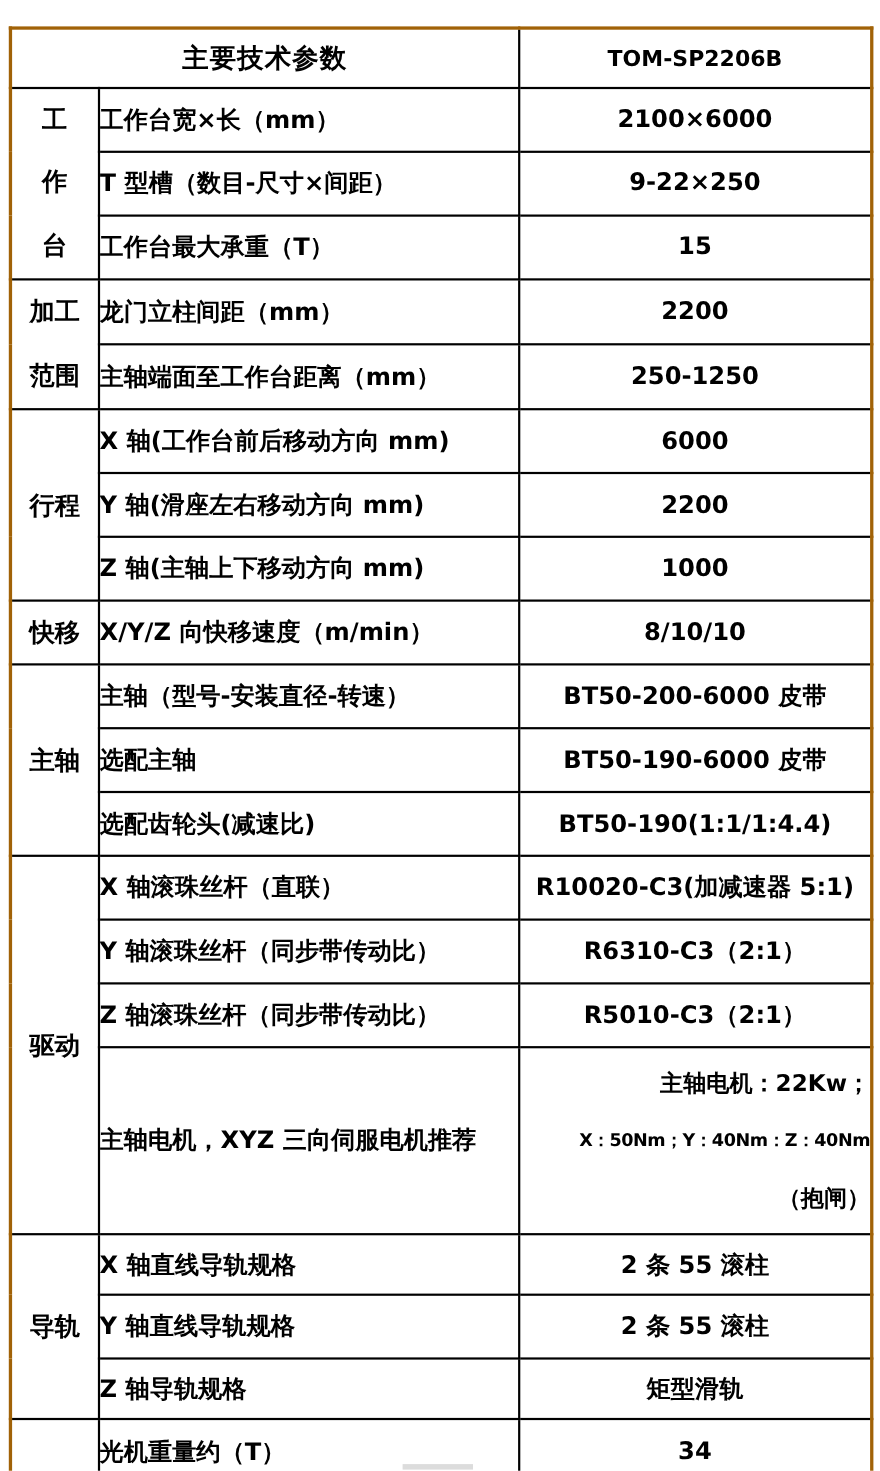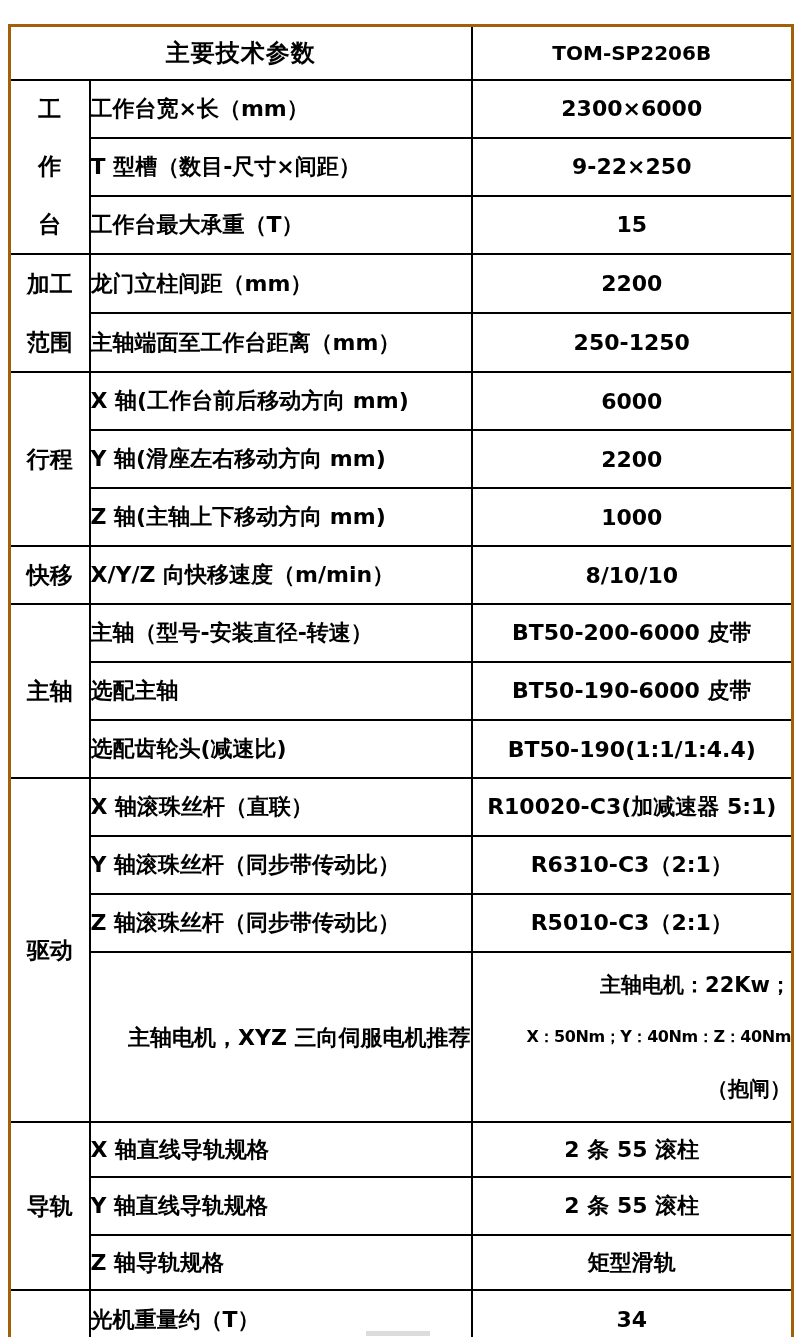--- a/index.html
+++ b/index.html
@@ -40,21 +40,21 @@
   .hdr   { text-align: center; font-size: 24px; letter-spacing: 1px; }
   .model { text-align: center; font-size: 20px; letter-spacing: 0; }
 
   .grp   { text-align: center; font-size: 23px; }
   .grp .stack span { display: block; line-height: 57.5px; }
   .grp .stack2 span { display: block; line-height: 58px; }
 
   .param { font-size: 22px; padding-left: 13px; text-align: left; }
   .val   { font-size: 22px; text-align: center; }
 
-  .mparam { font-size: 22px; padding-left: 13px; text-align: right; line-height: 55px; }
+  .mparam { font-size: 22px; padding-left: 13px; text-align: left; line-height: 55px; }
   .mval   { font-size: 21px; text-align: right; padding-left: 8px; }
   .mval div { line-height: 52px; white-space: nowrap; }
   .mval div:nth-child(2) { font-size: 16px; letter-spacing: -0.4px; }
 
   
   .artifact {
     position: absolute; left: 366px; top: 1331px;
     width: 64px; height: 5px;
     background: #9a9a9a; opacity: 0.35;
   }
@@ -77,21 +77,21 @@
 
   <tr class="r58">
     <td rowspan="3" class="grp">
       <div class="stack">
         <span>工</span>
         <span>作</span>
         <span>台</span>
       </div>
     </td>
     <td class="param">工作台宽×长（mm）</td>
-    <td class="val">2300×6000</td>
+    <td class="val">2100×6000</td>
   </tr>
   <tr class="r58">
     <td class="param">T 型槽（数目-尺寸×间距）</td>
     <td class="val">9-22×250</td>
   </tr>
   <tr class="r58">
     <td class="param">工作台最大承重（T）</td>
     <td class="val">15</td>
   </tr>
 

